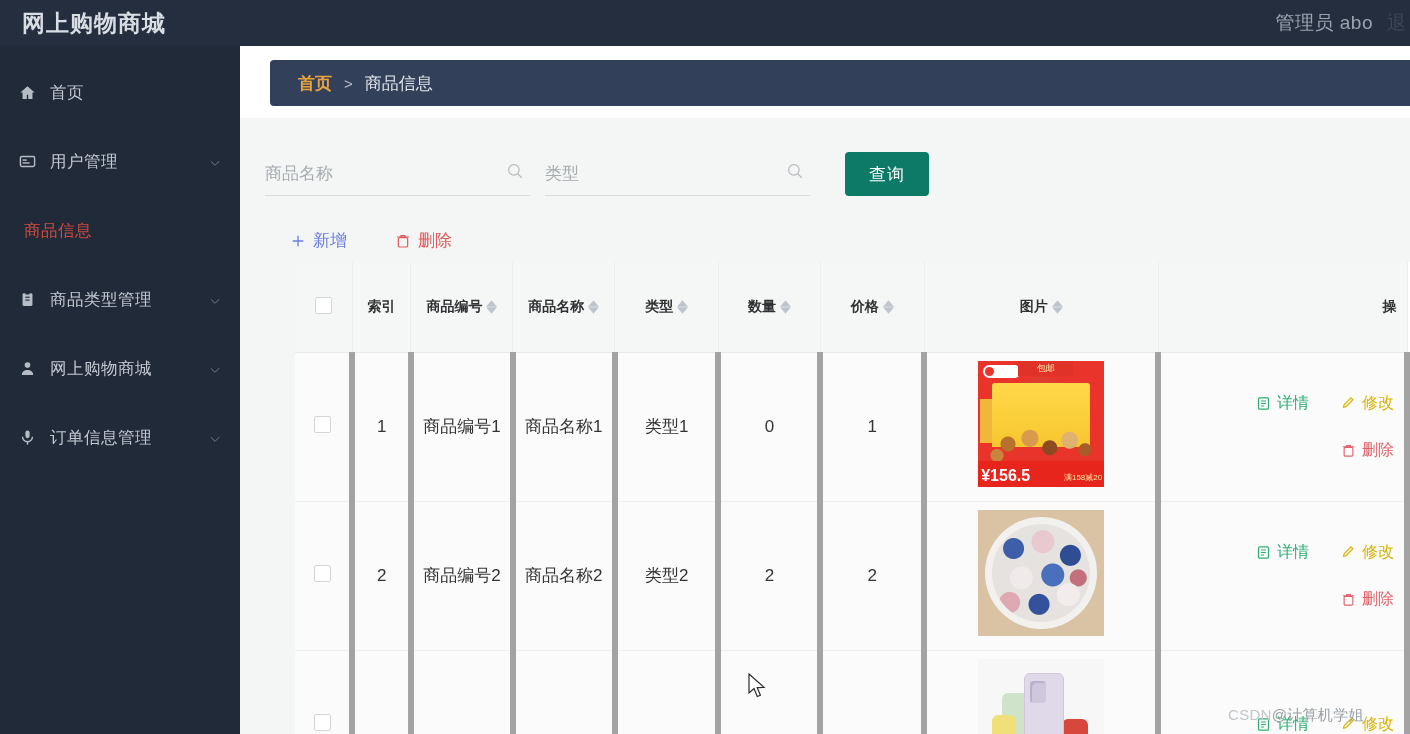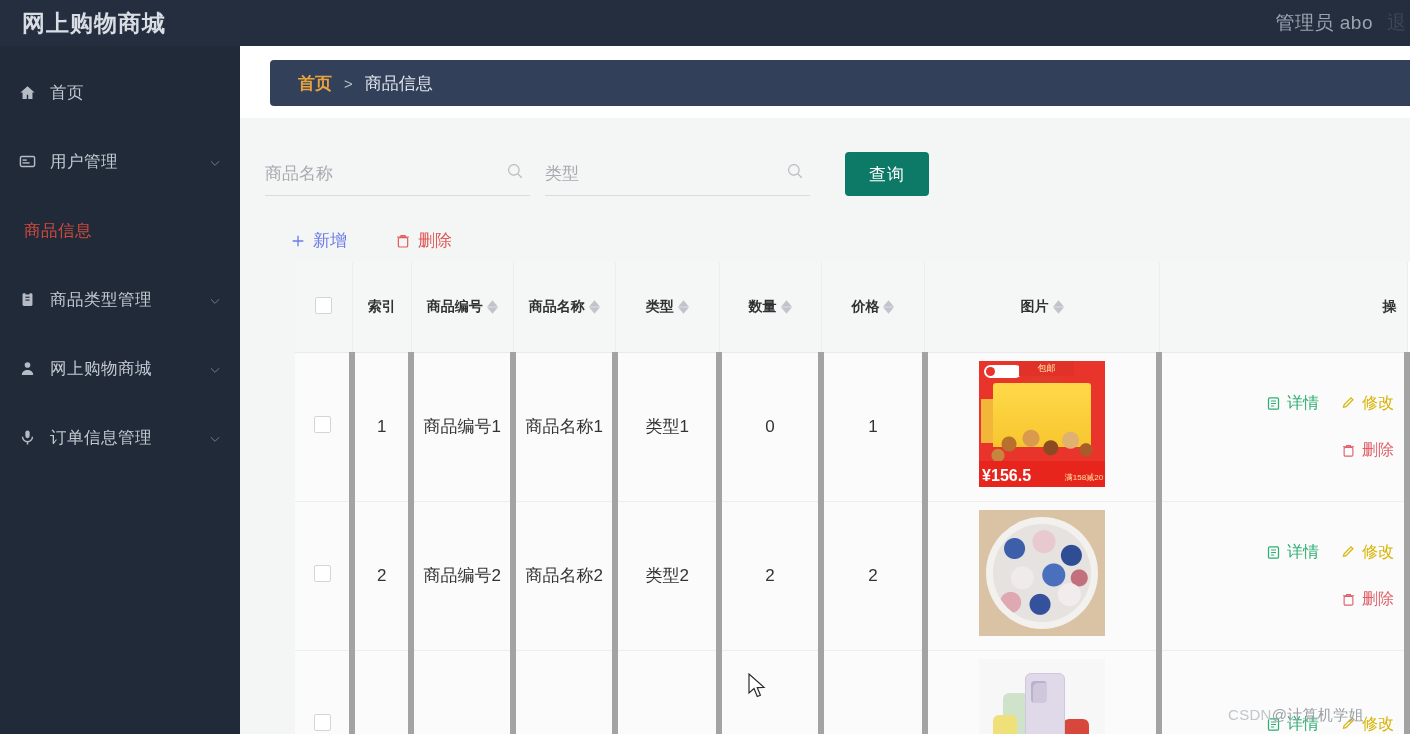--- a/index.html
+++ b/index.html
@@ -188,21 +188,21 @@
   .t3 .ph { position:absolute; border-radius:6px; }
   .t3 .main { left:46px; top:14px; width:40px; height:80px; background:#dfd9ea; border:1px solid #cfc8dd; }
   .t3 .lens { position:absolute; left:52px; top:22px; width:16px; height:22px; background:#cfc8dd; border-radius:4px;
               box-shadow: 3px 3px 0 -1px #b9b2cc inset; }
   .t3 .gr { left:24px; top:34px; width:26px; height:58px; background:#cfe3cb; }
   .t3 .yl { left:14px; top:56px; width:24px; height:40px; background:#f0e07a; }
   .t3 .rd { left:84px; top:60px; width:26px; height:34px; background:#d8473c; }
 
   
   .actions { padding: 0 10px; text-align: right; }
-  .arow { display:flex; justify-content:flex-end; align-items:flex-start; gap:22px; }
+  .arow { display:flex; justify-content:flex-end; align-items:flex-start; gap:32px; }
   .arow2 { display:flex; justify-content:flex-end; align-items:center; margin-top:26px; }
   .act { display:inline-flex; align-items:center; font-size:16px; cursor:pointer; white-space:nowrap; }
   .act .g { display:inline-flex; margin-right:6px; }
   .act .g svg { width:15px; height:15px; }
   .act.detail { color:#2fae74; }
   .act.edit { color:#d9b407; }
   .act.remove { color:#e0606a; }
 
   
   .cursor { position: absolute; left: 508px; top: 627px; width: 20px; height: 26px; pointer-events:none; z-index: 40; }

